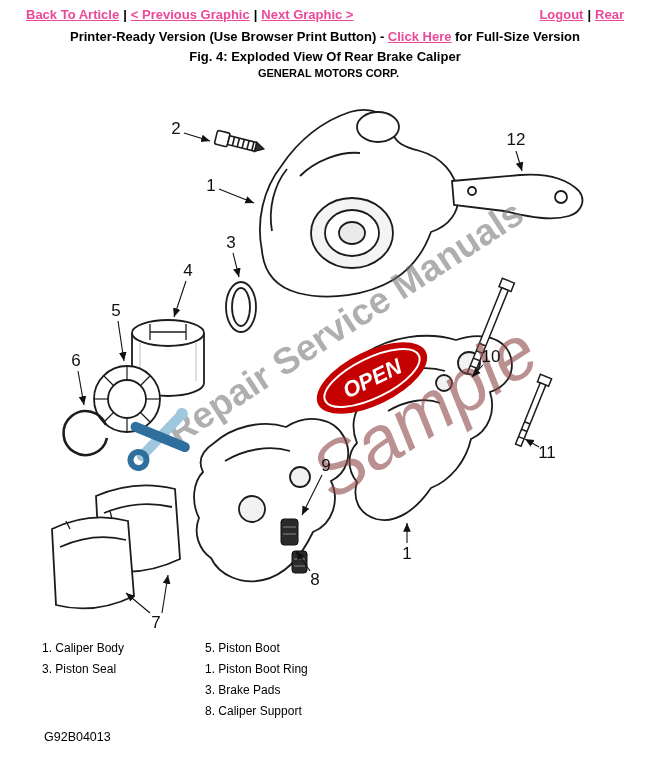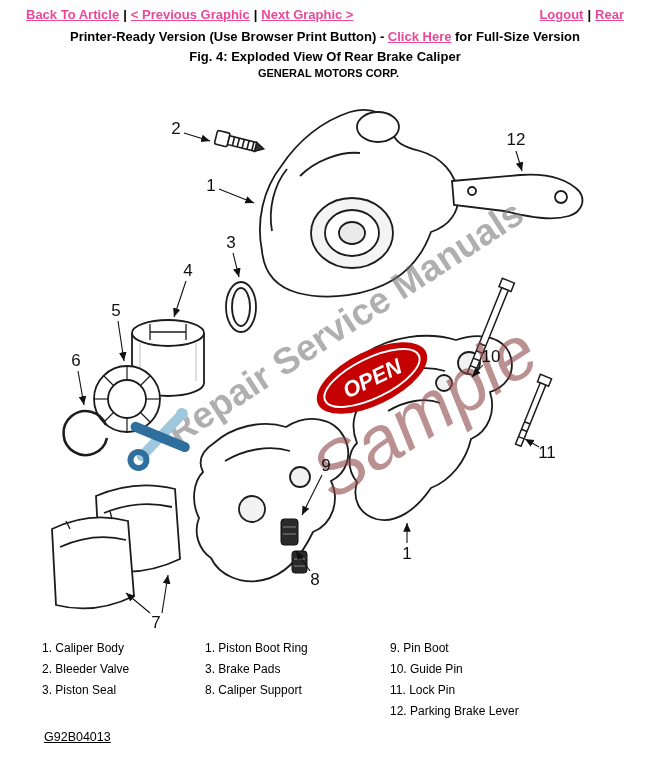--- a/index.html
+++ b/index.html
@@ -20,21 +20,21 @@
 
   .diagram{position:relative;width:650px;height:557px;margin-top:2px;}
   .diagram svg{display:block;}
 
   .legend{display:flex;padding-left:42px;margin-top:0;font-size:12px;line-height:21px;}
   .legend .col1{width:163px;}
   .legend .col2{width:185px;}
   .legend .col3{flex:1;}
   .legend div{white-space:nowrap;}
 
-  .figure-code{margin:8px 0 11px 44px;font-size:12.5px;text-decoration:underline;}
+  .figure-code{margin:8px 0 11px 44px;font-size:12.5px;}
 </style>
 </head>
 <body>
 
 <div class="page">
 
   <div class="topbar">
     <div class="nav-group">
       <a class="link">Back To Article</a><span class="sep">|</span><a class="link">&lt; Previous Graphic</a><span class="sep">|</span><a class="link">Next Graphic &gt;</a>
     </div>
@@ -210,31 +210,25 @@
         <text x="407" y="478">1</text>
         <text x="315" y="504">8</text>
         <text x="156" y="547">7</text>
       </g>
     </svg>
   </div>
 
   <div class="legend">
     <div class="col1">
       <div>1. Caliper Body</div>
-      <div>2. Bleeder Valve</div>
       <div>3. Piston Seal</div>
     </div>
     <div class="col2">
+      <div>5. Piston Boot</div>
       <div>1. Piston Boot Ring</div>
       <div>3. Brake Pads</div>
       <div>8. Caliper Support</div>
     </div>
-    <div class="col3">
-      <div>9. Pin Boot</div>
-      <div>10. Guide Pin</div>
-      <div>11. Lock Pin</div>
-      <div>12. Parking Brake Lever</div>
-    </div>
   </div>
 
   <div class="figure-code">G92B04013</div>
 
 </div>
 
 </body></html>

